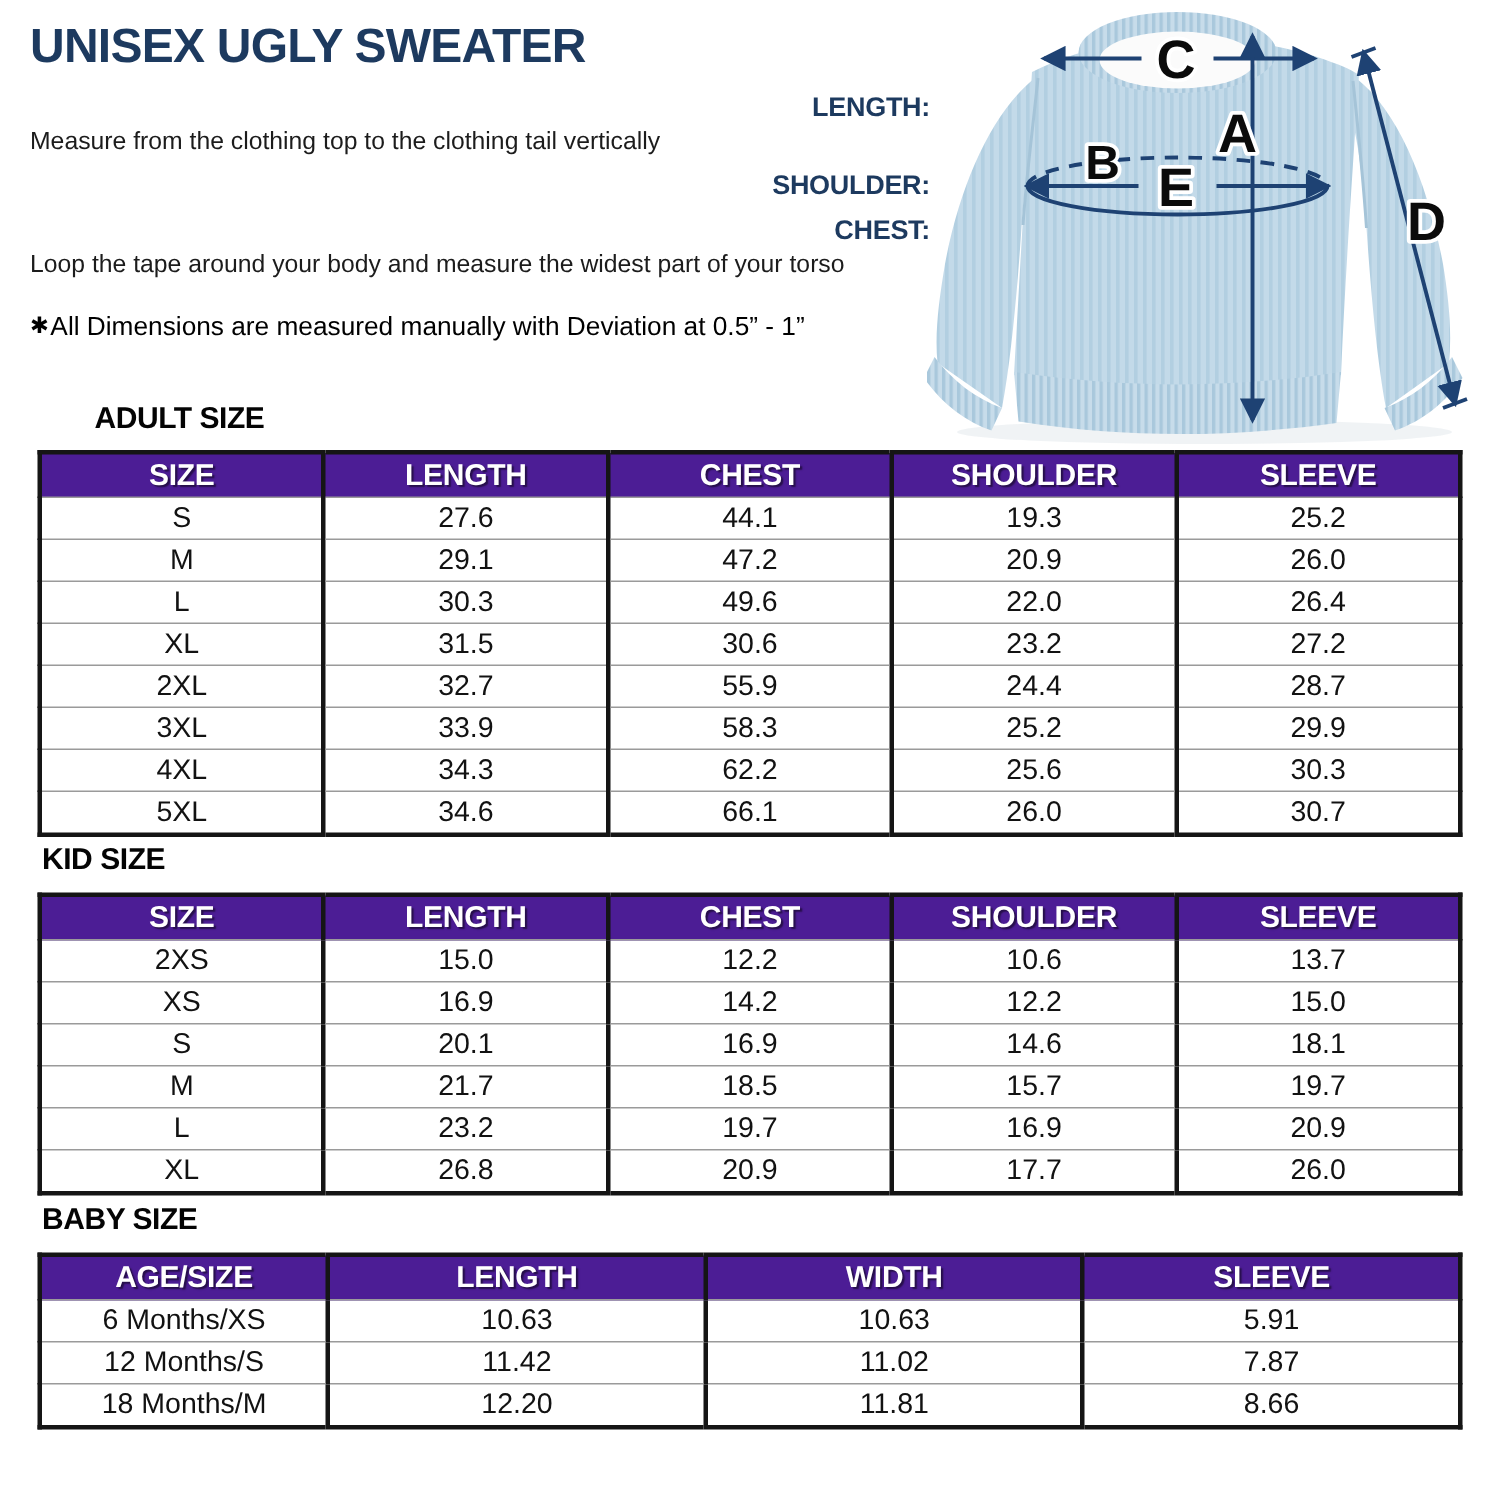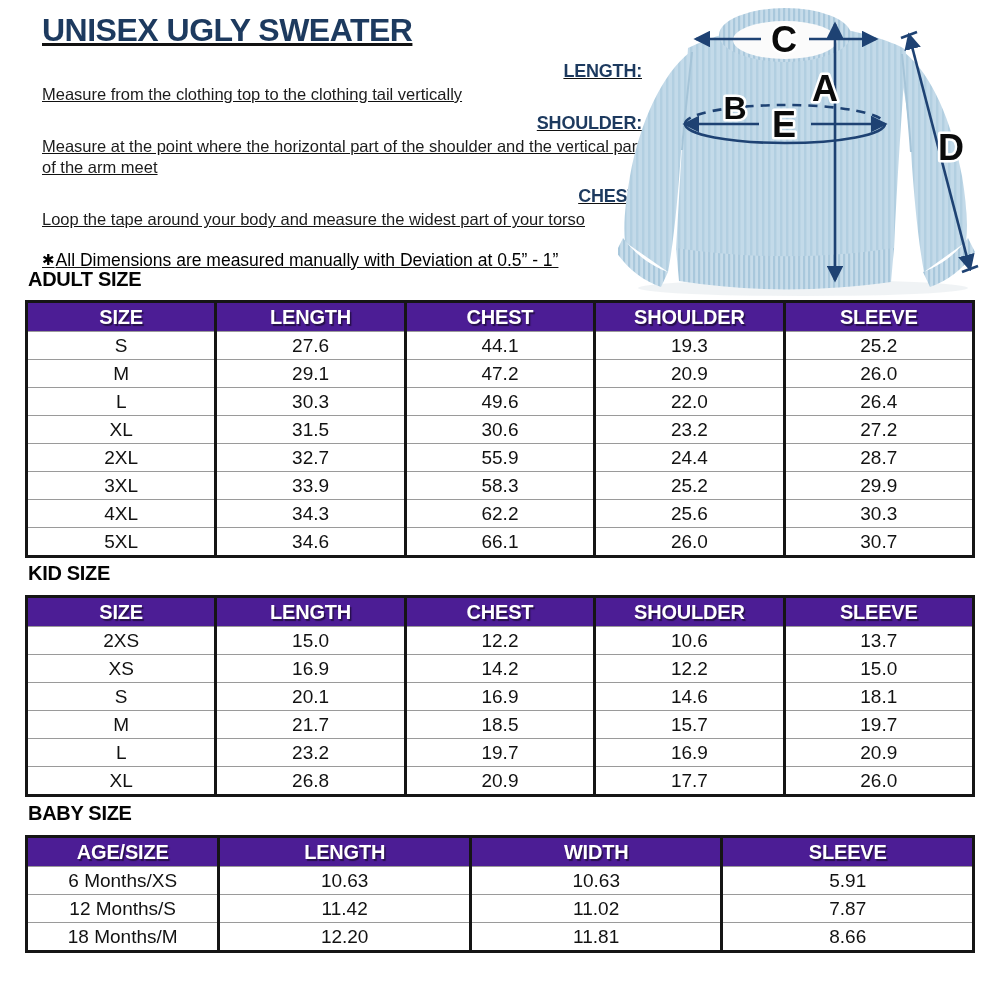--- a/index.html
+++ b/index.html
@@ -1,29 +1,29 @@
 <!DOCTYPE html>
 <html><head>
 <meta charset="utf-8">
 <style>
   html,body{margin:0;padding:0;}
   body{
     width:1000px;height:1000px;background:#ffffff;position:relative;overflow:hidden;
     font-family:"Liberation Sans", sans-serif;color:#111;
   }
   
-  .instructions{position:absolute;left:42px;top:12px;width:600px;text-decoration:underline;}
+  .instructions{position:absolute;left:20px;top:12px;width:600px;}
   .page-title{font-size:32px;font-weight:700;color:#1d3a5f;letter-spacing:-0.5px;margin:0 0 12px 0;}
   .instr-heading{font-size:18px;font-weight:700;color:#1d3a5f;margin:9px 0 2px 0;letter-spacing:-0.2px;text-align:right;}
   .instr-body{font-size:16.5px;color:#1c1c1c;margin:0;line-height:1.24;}
   .note{font-size:17.5px;color:#000000;margin:20px 0 0 0;}
   .note-star{font-family:"DejaVu Sans", sans-serif;font-size:15px;vertical-align:1px;margin-right:1px;}
   
   .section-heading{position:absolute;left:28px;margin:0;font-size:20px;font-weight:700;color:#040404;letter-spacing:-0.3px;}
-  #adult-heading{top:268px;} #kid-heading{top:562px;} #baby-heading{top:802px;}
+  #adult-heading{top:268px;margin-left:35px;} #kid-heading{top:562px;} #baby-heading{top:802px;}
   
   .size-table{
     position:absolute;left:25px;width:950px;border-collapse:collapse;table-layout:fixed;
     border:3px solid #151515;background:#ffffff;
   }
   #adult-table{top:300px;} #kid-table{top:595px;} #baby-table{top:835px;}
   .size-table th{
     background:#4c1d95;color:#ffffff;font-size:20px;font-weight:700;height:28px;padding:0;
     text-shadow:1.5px 1.5px 1px rgba(0,0,0,0.5);letter-spacing:-0.2px;
   }
@@ -44,21 +44,20 @@
 </head>
 <body>
 
 <div class="instructions">
   <h1 class="page-title">UNISEX UGLY SWEATER</h1>
 
   <p class="instr-heading">LENGTH:</p>
   <p class="instr-body">Measure from the clothing top to the clothing tail vertically</p>
 
   <p class="instr-heading">SHOULDER:</p>
-  <p class="instr-body">Measure at the point where the horizontal part of the shoulder and the vertical part of the arm meet</p>
 
   <p class="instr-heading">CHEST:</p>
   <p class="instr-body">Loop the tape around your body and measure the widest part of your torso</p>
 
   <p class="note"><span class="note-star">✱</span><span>All Dimensions are measured manually with Deviation at 0.5” - 1”</span></p>
 </div>
 
 <svg class="sweater" viewBox="0 0 382 300" aria-hidden="true">
   <defs>
     <pattern id="rib" width="6" height="8" patternUnits="userSpaceOnUse">

